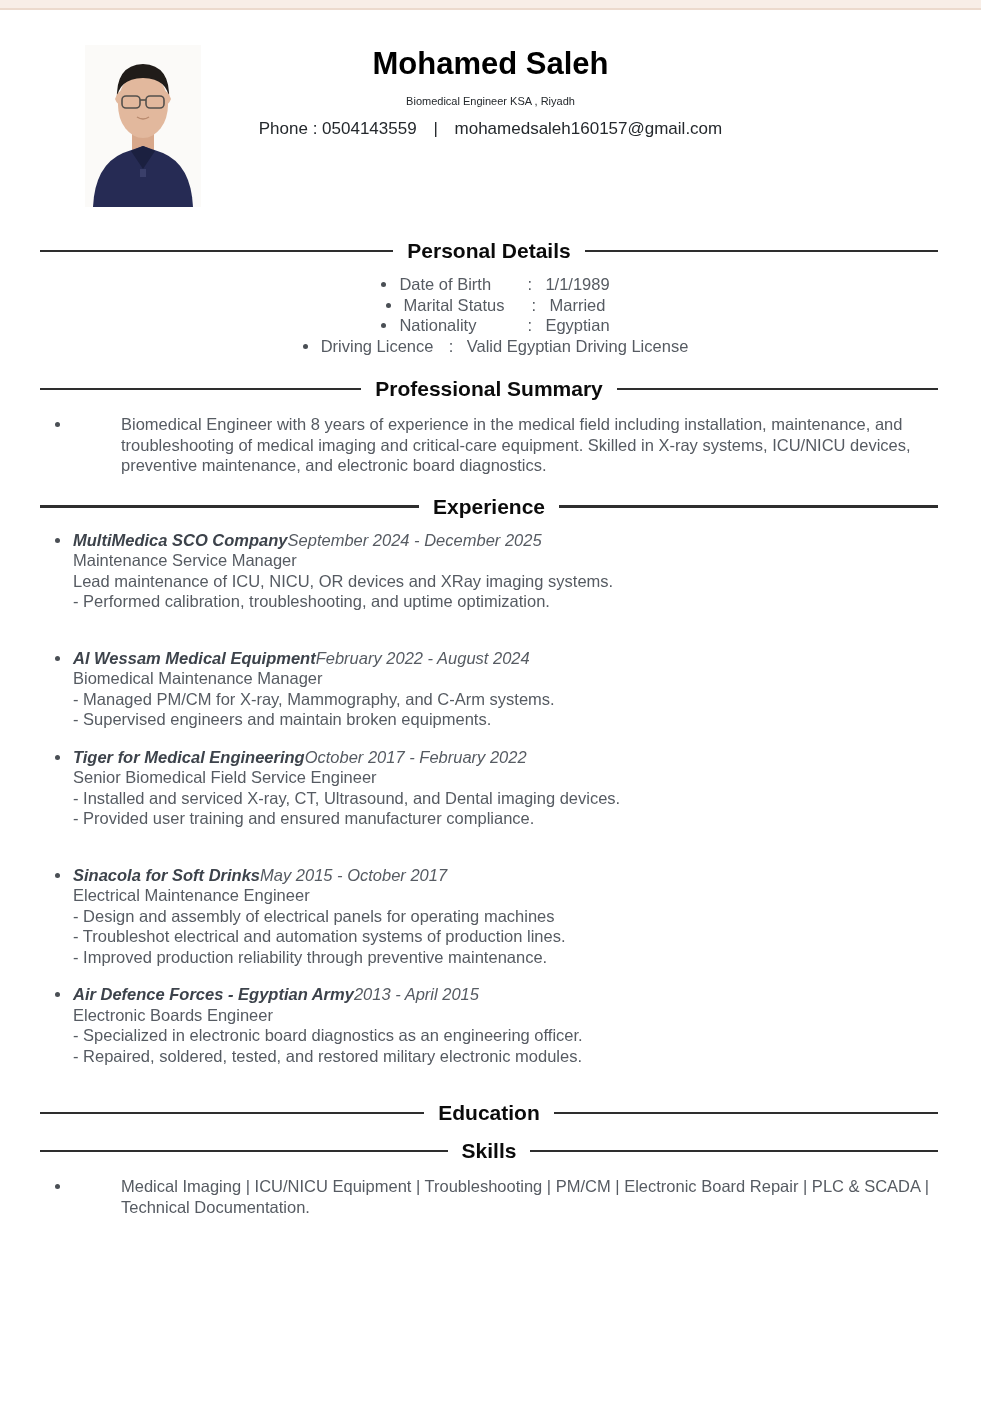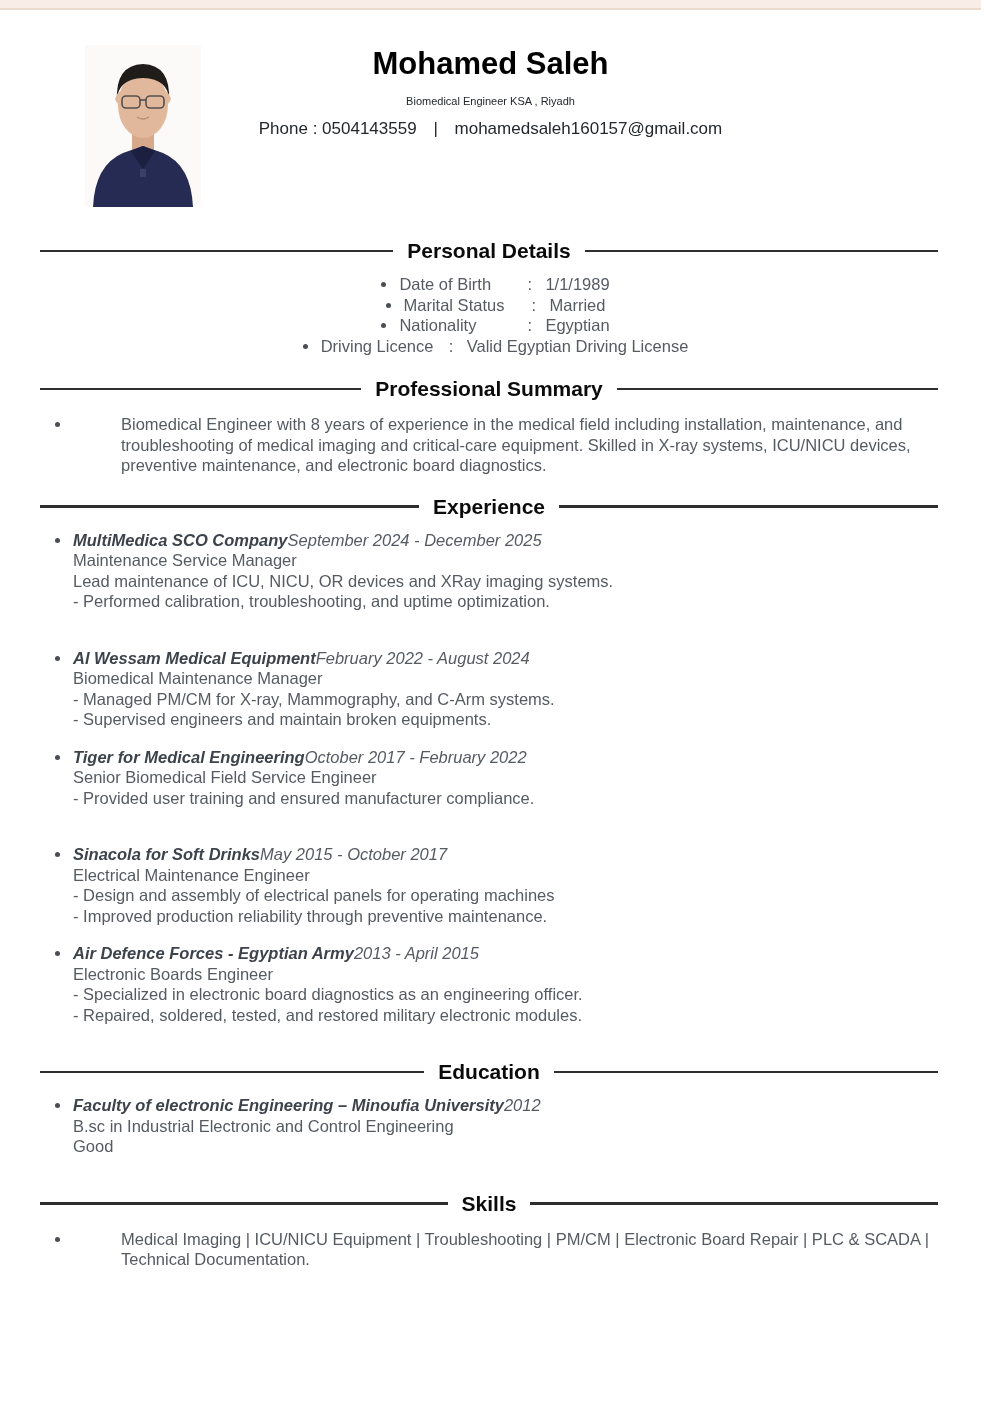--- a/index.html
+++ b/index.html
@@ -184,34 +184,36 @@
 
         <li class="xp-entry">
           <span class="dot"></span>
           <div class="xp-head">
             <span class="xp-company">Tiger for Medical Engineering</span>
             <span class="xp-dates">October 2017 - February 2022</span>
           </div>
           <div class="xp-role">Senior Biomedical Field Service Engineer</div>
           <div>
 
+          <div>- Installed and serviced X-ray, CT, Ultrasound, and Dental imaging devices.</div>
             <div>- Provided user training and ensured manufacturer compliance.</div>
           </div>
         </li>
 
         <li class="xp-entry">
           <span class="dot"></span>
           <div class="xp-head">
             <span class="xp-company">Sinacola for Soft Drinks</span>
             <span class="xp-dates">May 2015 - October 2017</span>
           </div>
           <div class="xp-role">Electrical Maintenance Engineer</div>
           <div>
 
           <div>- Design and assembly of electrical panels for operating machines</div>
+            <div>- Troubleshot electrical and automation systems of production lines.</div>
             <div>- Improved production reliability through preventive maintenance.</div>
           </div>
         </li>
 
         <li class="xp-entry">
           <span class="dot"></span>
           <div class="xp-head">
             <span class="xp-company">Air Defence Forces - Egyptian Army</span>
             <span class="xp-dates">2013 - April 2015</span>
           </div>
@@ -224,35 +226,20 @@
         </li>
       </ul>
   </section>
 
   <section>
     <div class="sec-head mt-edu">
       <span class="rule"></span>
       <h2 class="sec-title">Education</h2>
       <span class="rule"></span>
     </div>
-    <ul class="xp-list edu-list content-pad body-text">
-
-        <li class="xp-entry">
-          <span class="dot"></span>
-          <div class="xp-head">
-            <span class="xp-company">Faculty of electronic Engineering – Minoufia University</span>
-            <span class="xp-dates">2012</span>
-          </div>
-          <div>
-
-          <div>B.sc in Industrial Electronic and Control Engineering</div>
-            <div>Good</div>
-          </div>
-        </li>
-      </ul>
   </section>
 
   <section>
     <div class="sec-head mt-skl">
       <span class="rule"></span>
       <h2 class="sec-title">Skills</h2>
       <span class="rule"></span>
     </div>
     <div class="para-row content-pad body-text">
       <span class="dot"></span>

